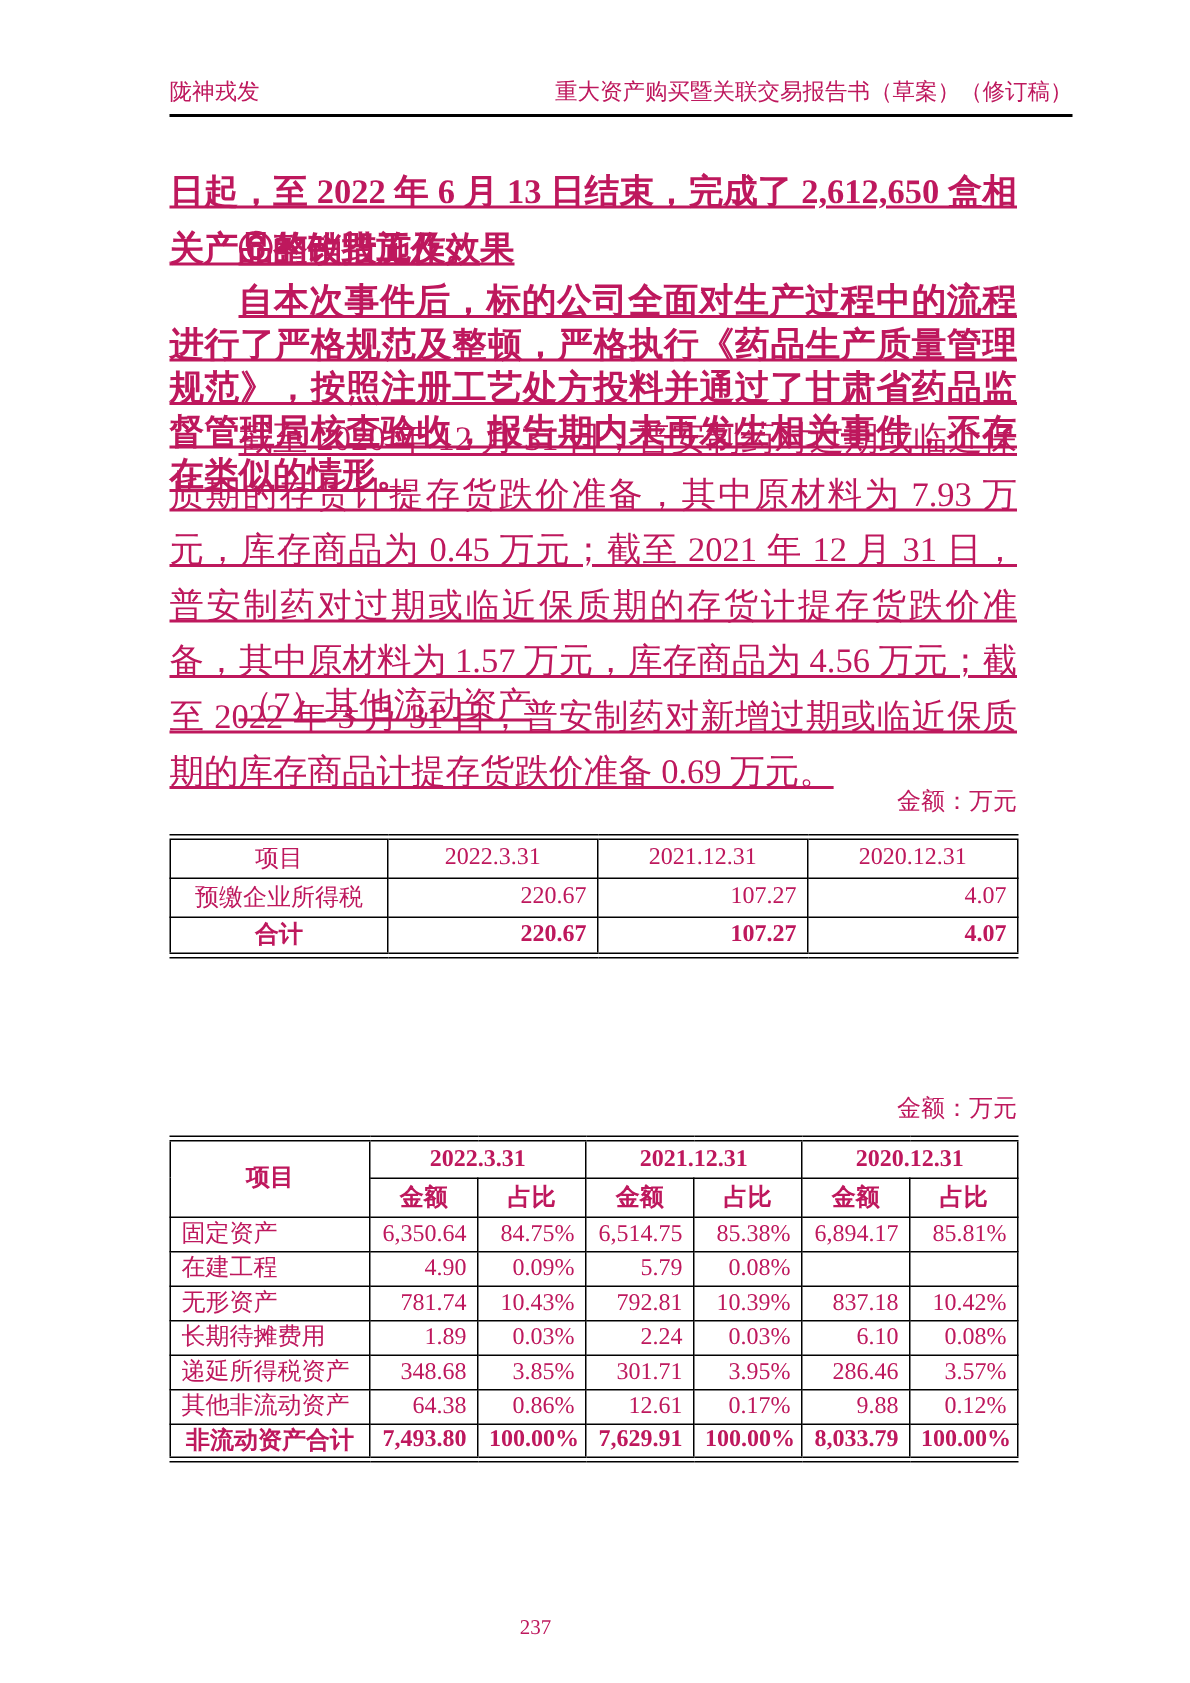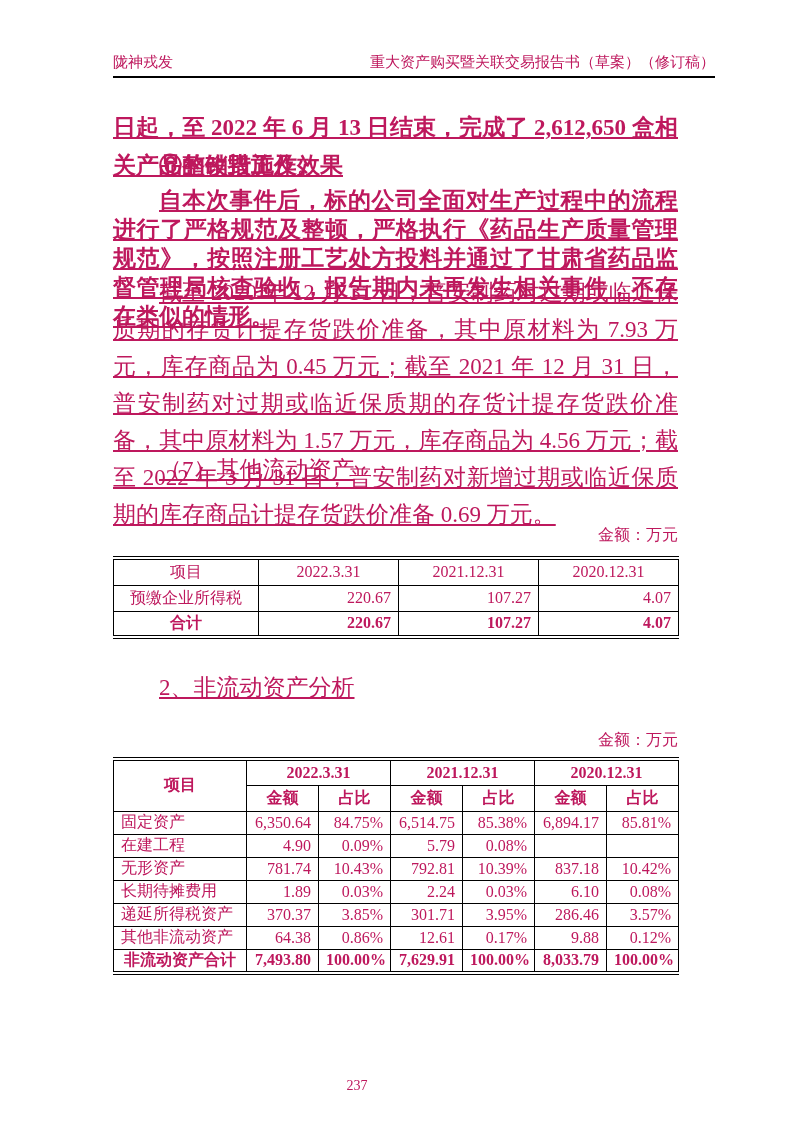--- a/index.html
+++ b/index.html
@@ -141,21 +141,20 @@
       </tr>
       <tr class="row-total bottom-edge">
         <td class="cell-label-c">合计</td>
         <td class="cell-num">220.67</td>
         <td class="cell-num">107.27</td>
         <td class="cell-num">4.07</td>
       </tr>
     </tbody>
   </table>
 
-  <p class="para" id="heading-noncur">2、非流动资产分析</p>
 
 
   <div class="unit-label" id="unit-label-2">金额：万元</div>
 
   <table class="fin-table" id="table-noncur">
     <colgroup>
       <col style="width:133px">
         <col style="width:72px">
         <col style="width:72px">
         <col style="width:72px">
@@ -209,21 +208,21 @@
         <td class="cell-label-l">长期待摊费用</td>
         <td class="cell-num">1.89</td>
         <td class="cell-num">0.03%</td>
         <td class="cell-num">2.24</td>
         <td class="cell-num">0.03%</td>
         <td class="cell-num">6.10</td>
         <td class="cell-num">0.08%</td>
       </tr>
       <tr>
         <td class="cell-label-l">递延所得税资产</td>
-        <td class="cell-num">370.37</td>
+        <td class="cell-num">348.68</td>
         <td class="cell-num">3.85%</td>
         <td class="cell-num">301.71</td>
         <td class="cell-num">3.95%</td>
         <td class="cell-num">286.46</td>
         <td class="cell-num">3.57%</td>
       </tr>
       <tr>
         <td class="cell-label-l">其他非流动资产</td>
         <td class="cell-num">64.38</td>
         <td class="cell-num">0.86%</td>

